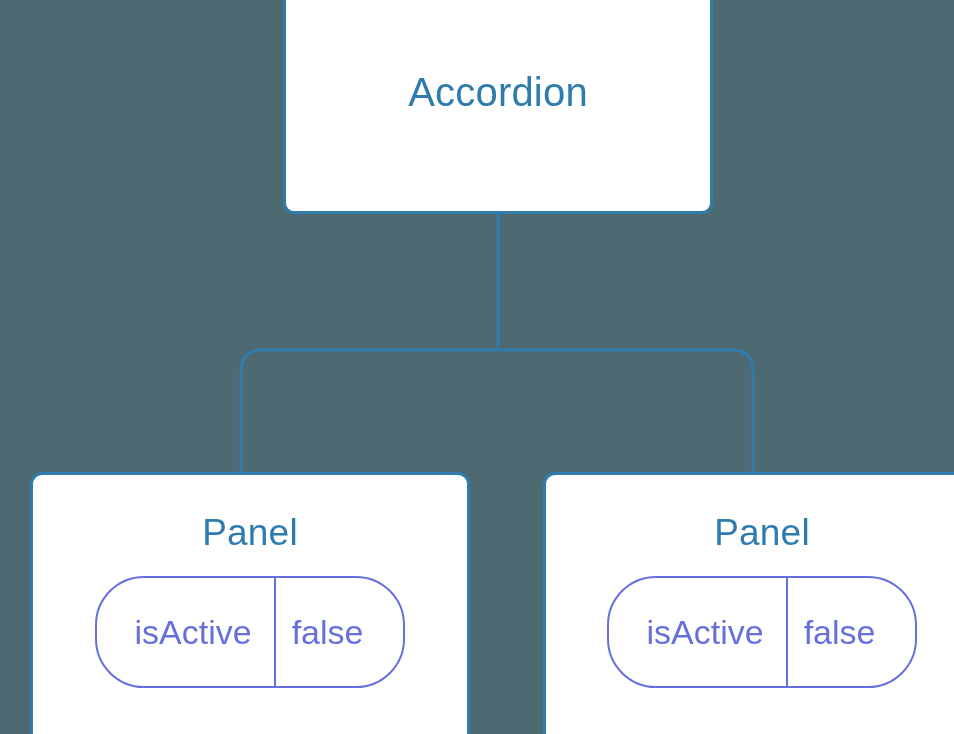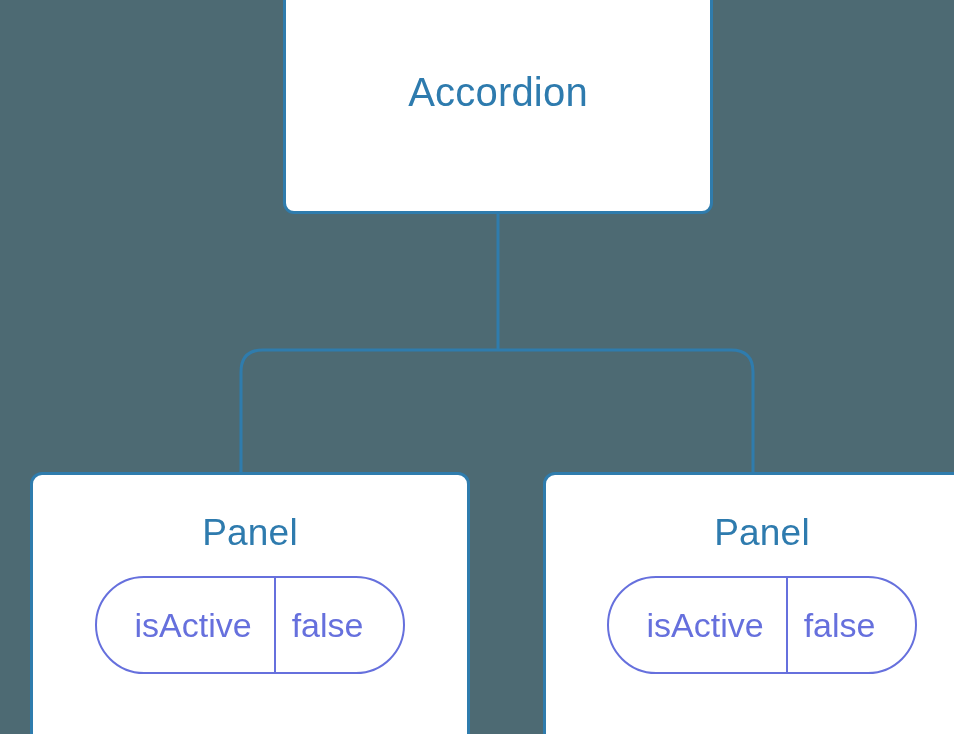--- a/index.html
+++ b/index.html
@@ -82,21 +82,21 @@
   .node--root .node-title {
     font-size: 40px;
   }
   .node--leaf .node-title {
     font-size: 37px;
   }
 
   
   .state-pill {
     margin-top: 22px;
-    height: 98px;
+    height: 112px;
     display: flex;
     align-items: stretch;
     border: 2px solid #6670dd;
     border-radius: 49px;
     background: #ffffff;
     box-sizing: border-box;
     overflow: hidden;
   }
   .state-pill__cell {
     display: flex;

